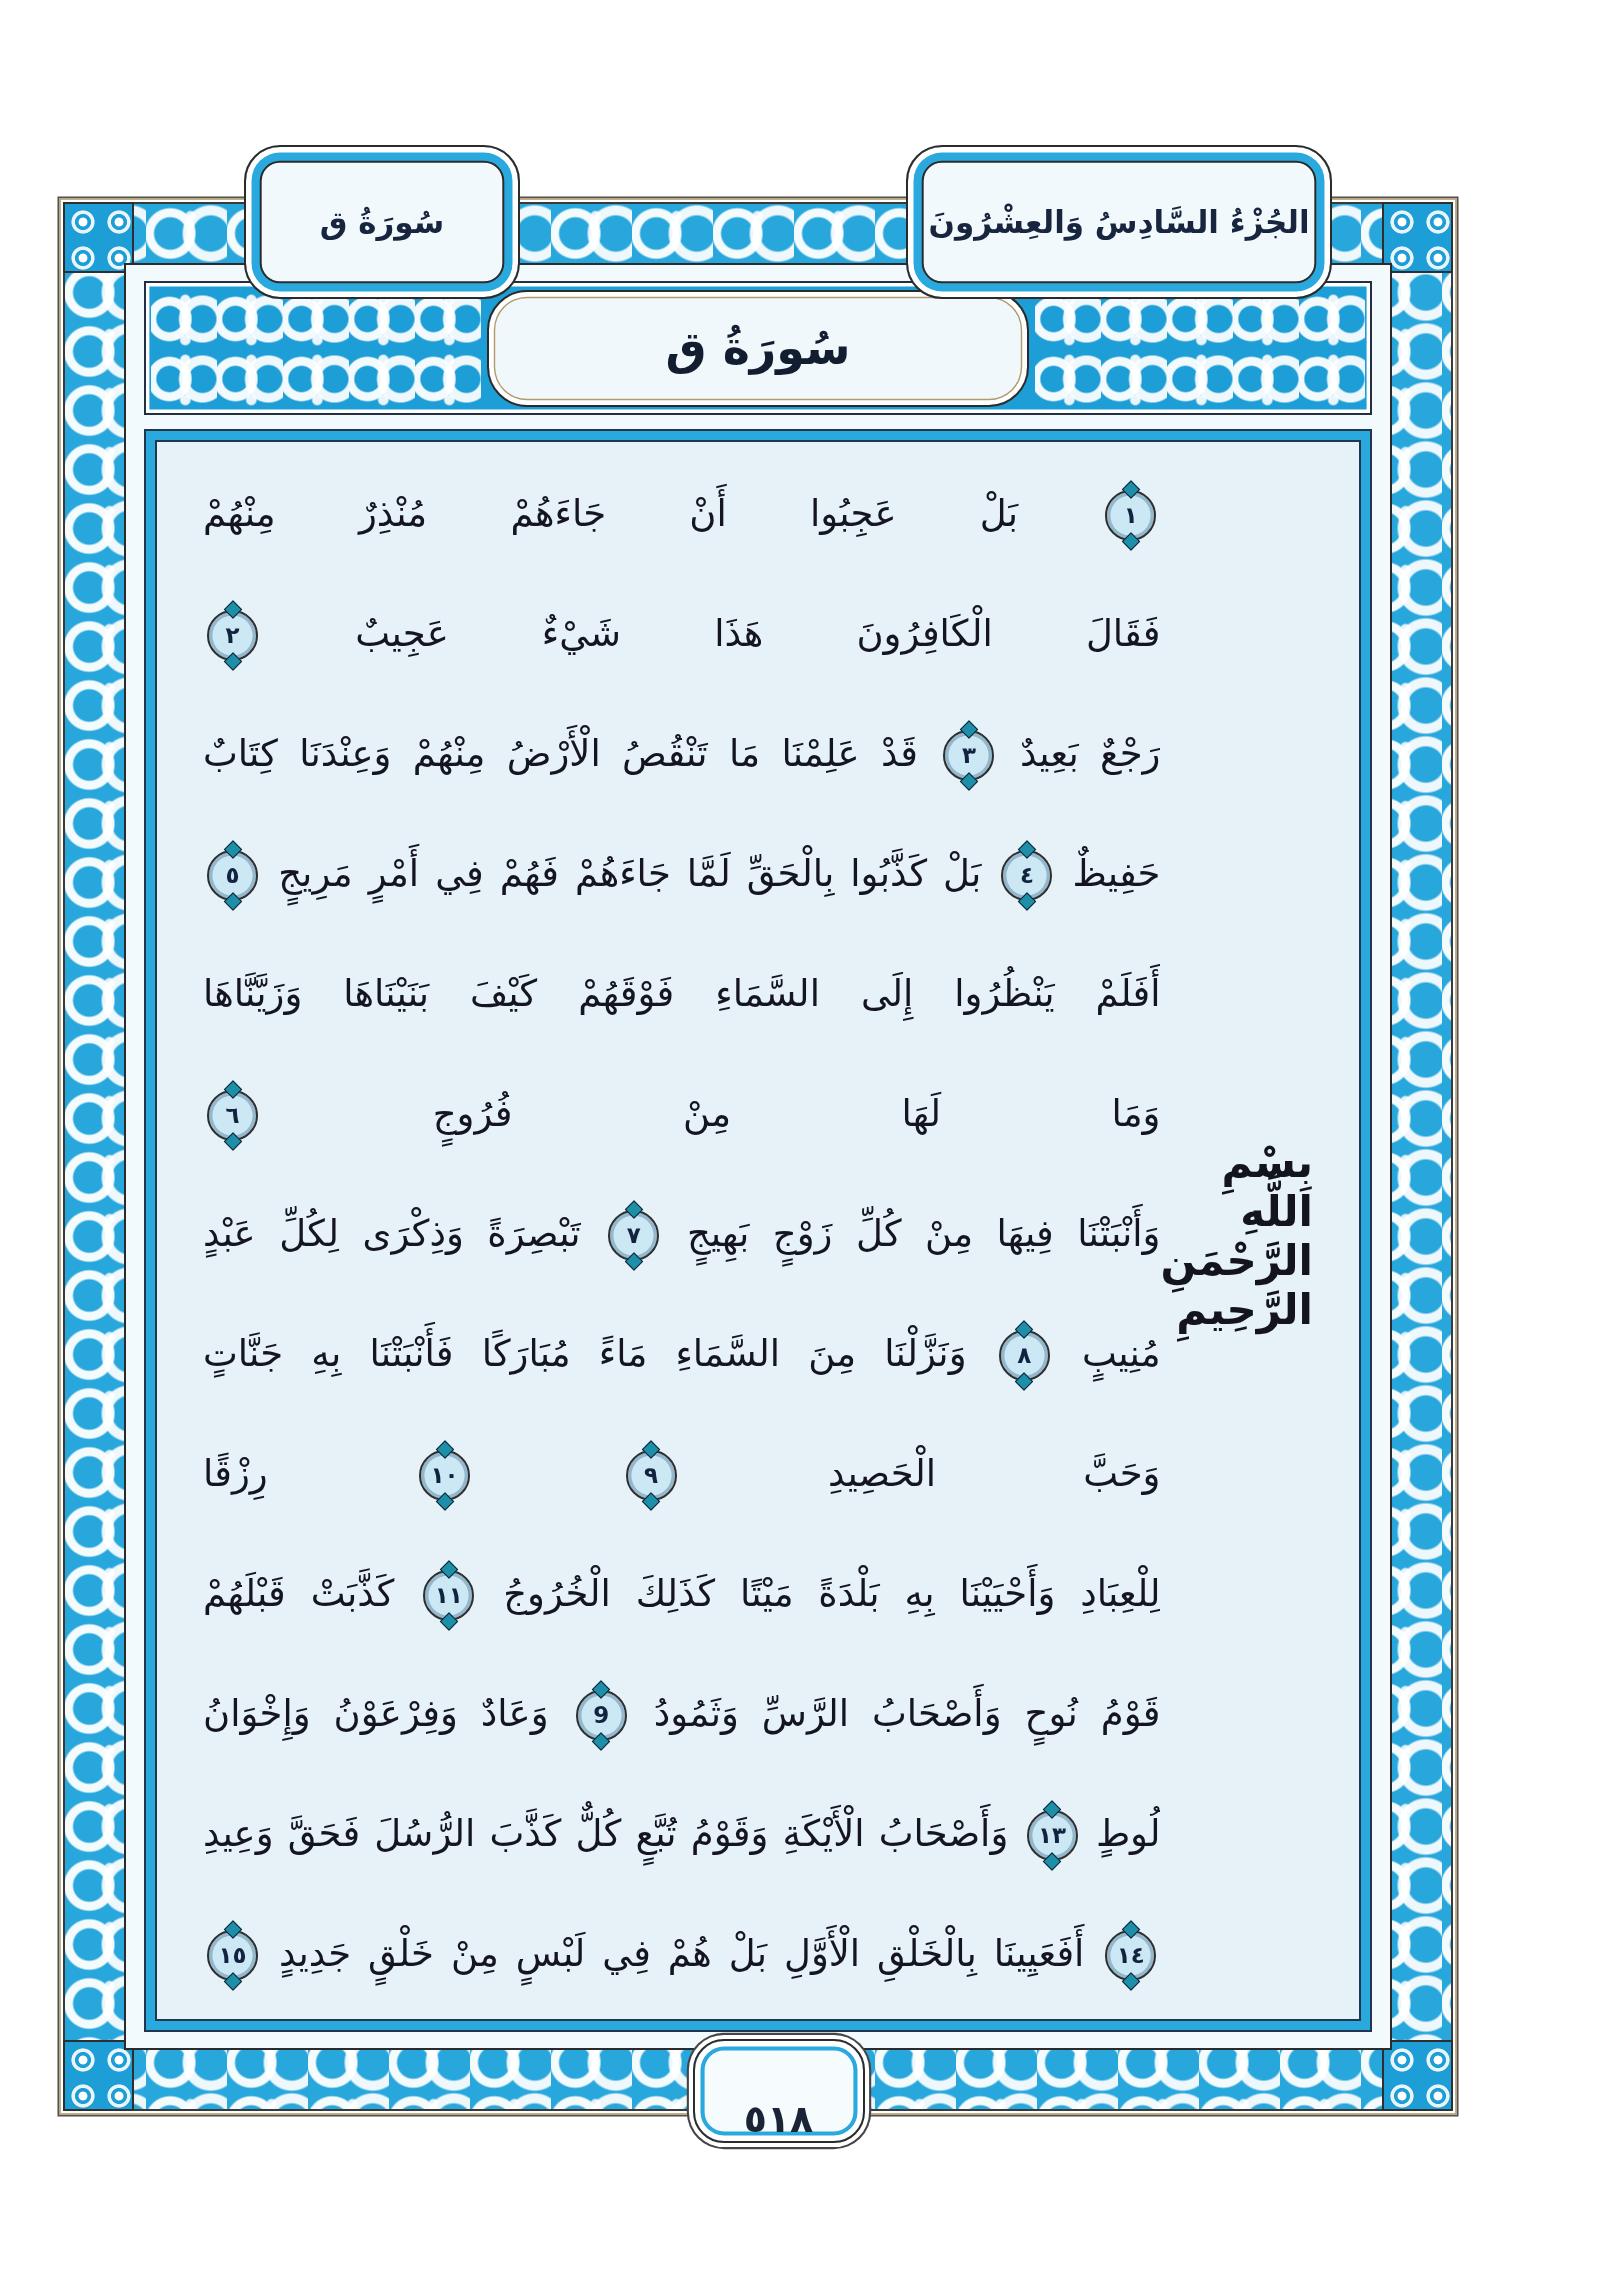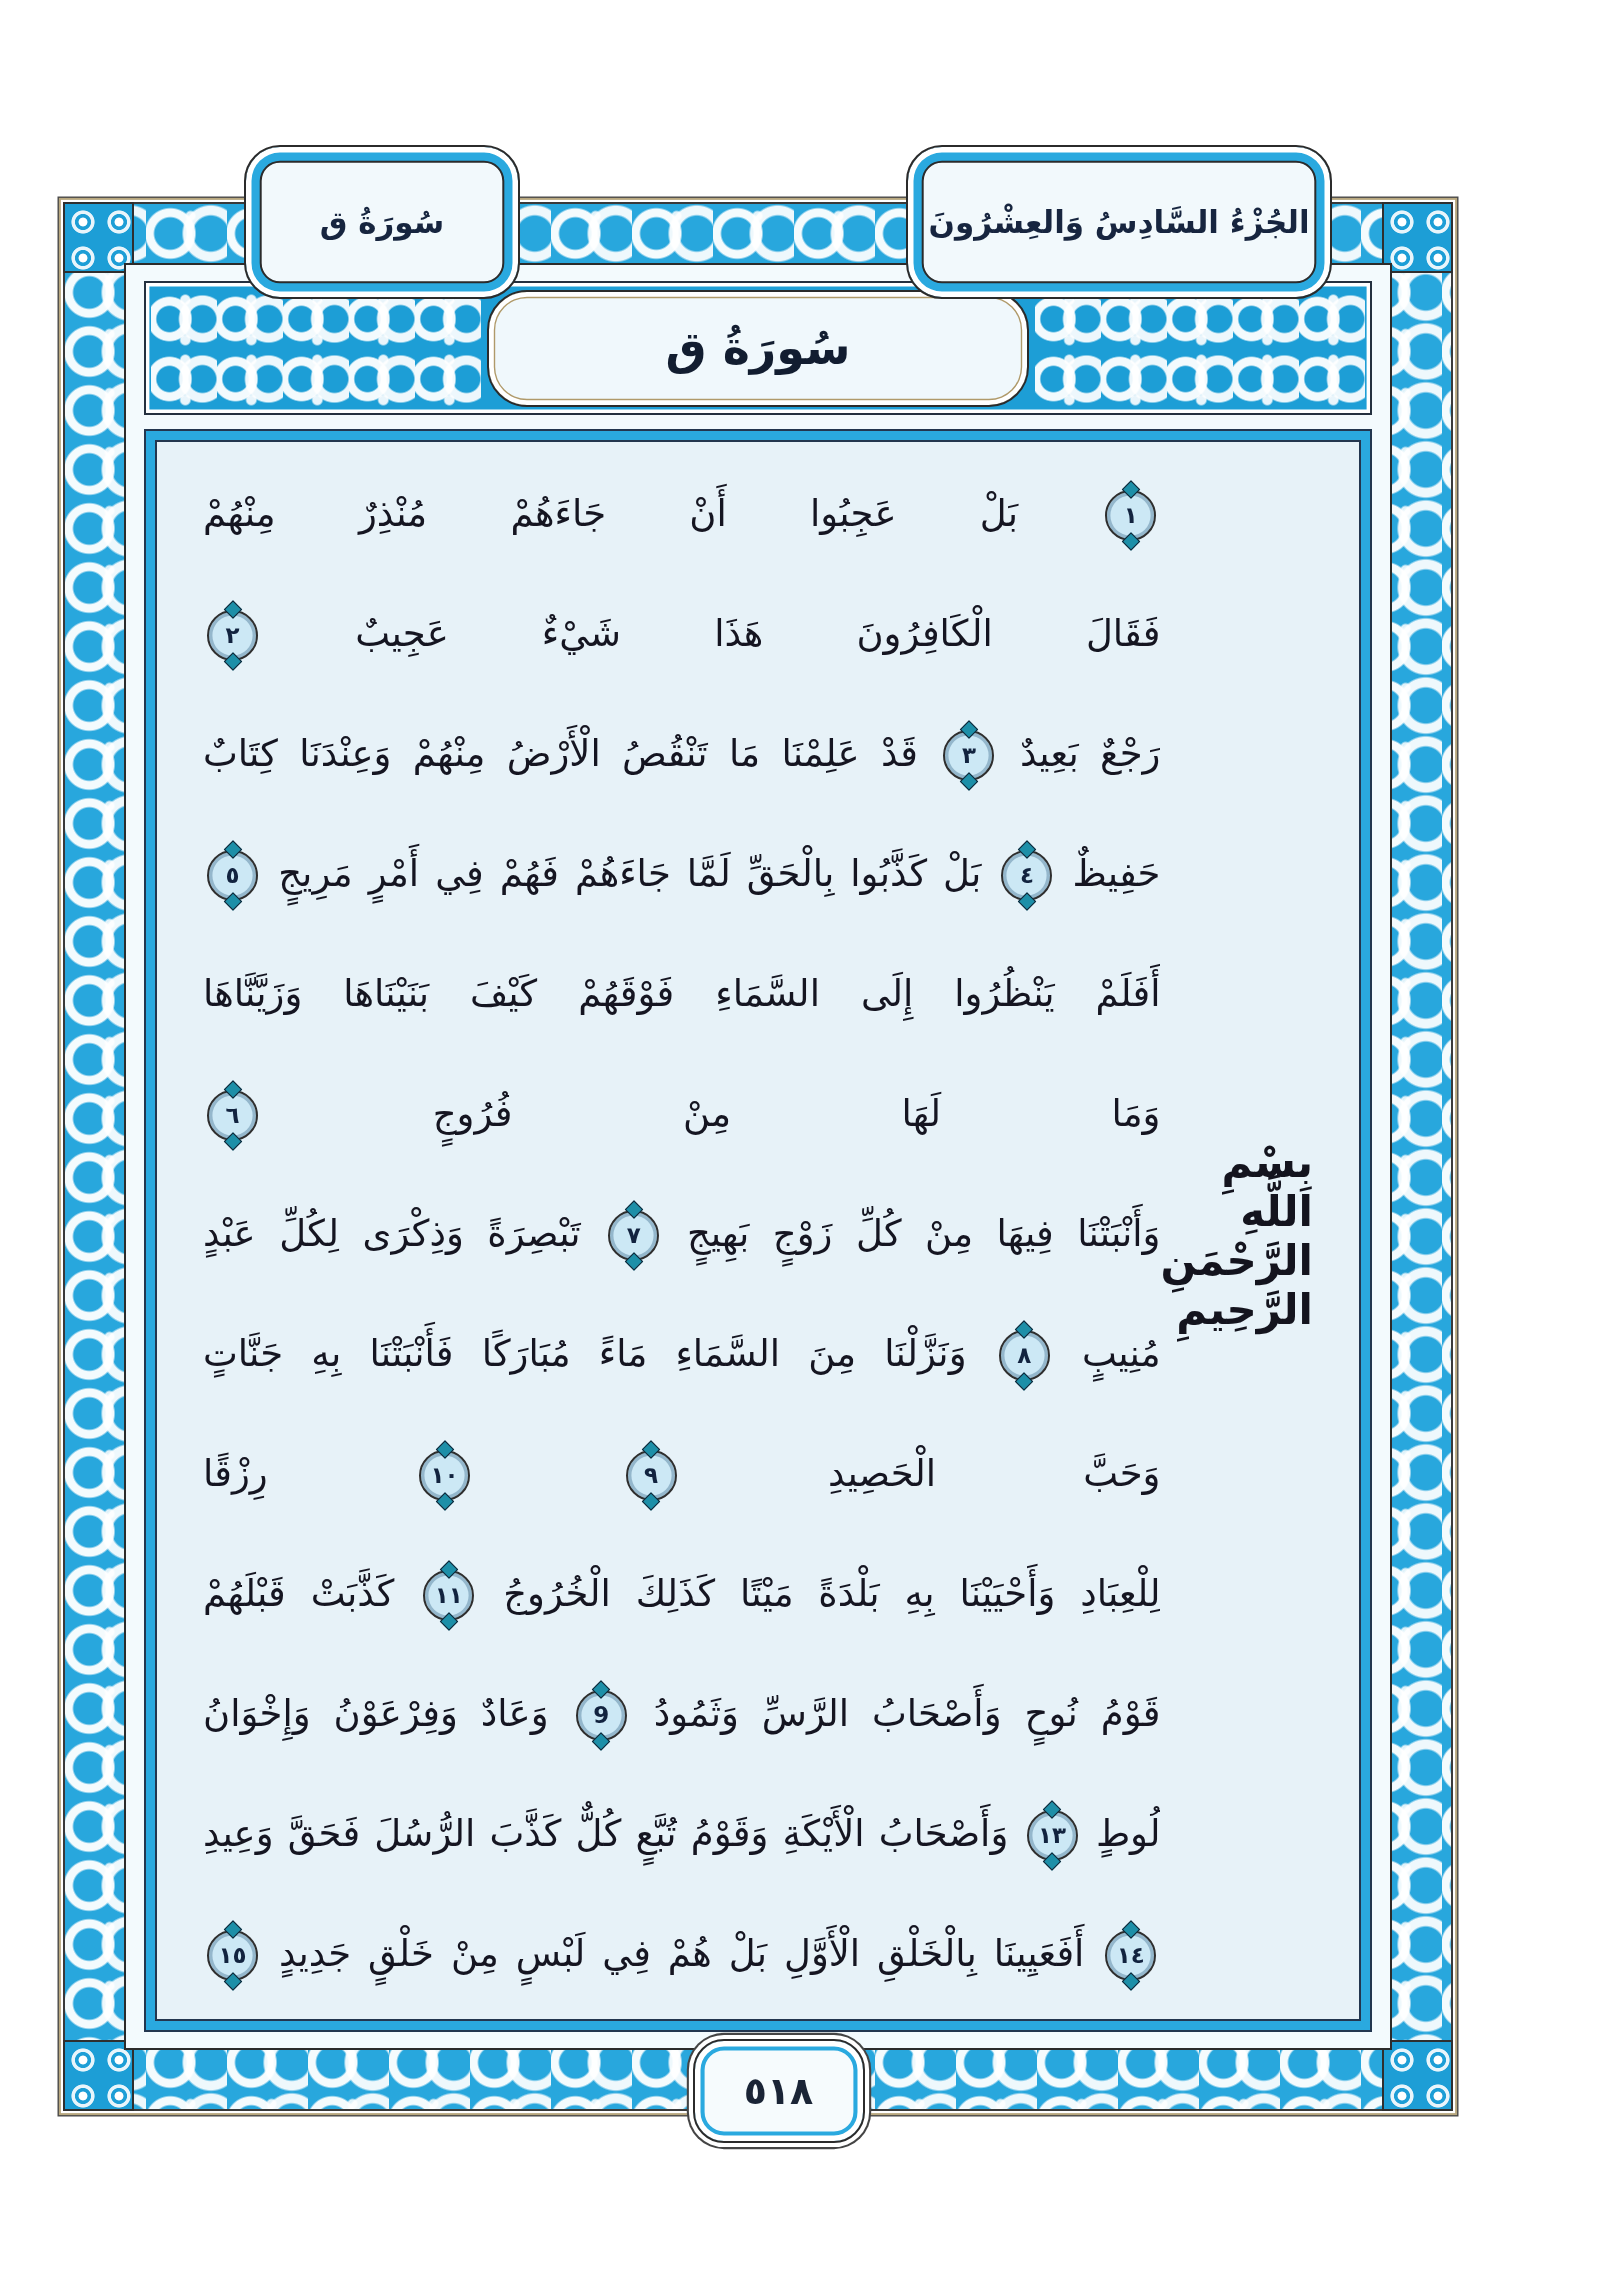--- a/index.html
+++ b/index.html
@@ -167,21 +167,21 @@
     width:172px;height:104px;
     box-sizing:border-box;
     background:#f6fbfd;
     border:2.1px solid #2b2b2b;
     border-radius:31px;
     box-shadow:
       0 0 0 4.1px #ffffff,
       0 0 0 6.2px #444444,
       inset 0 0 0 5.5px #ffffff,
       inset 0 0 0 9.6px #2aa9df;
-    display:flex;align-items:center;justify-content:center;
+    display:flex;align-items:flex-end;justify-content:center;
     z-index:6;
   }
   .page-num-cartouche .num{
     font-size:38px;font-weight:bold;color:#1a2436;
   }
 </style>
 </head>
 <body>
 
 <div class="page">

